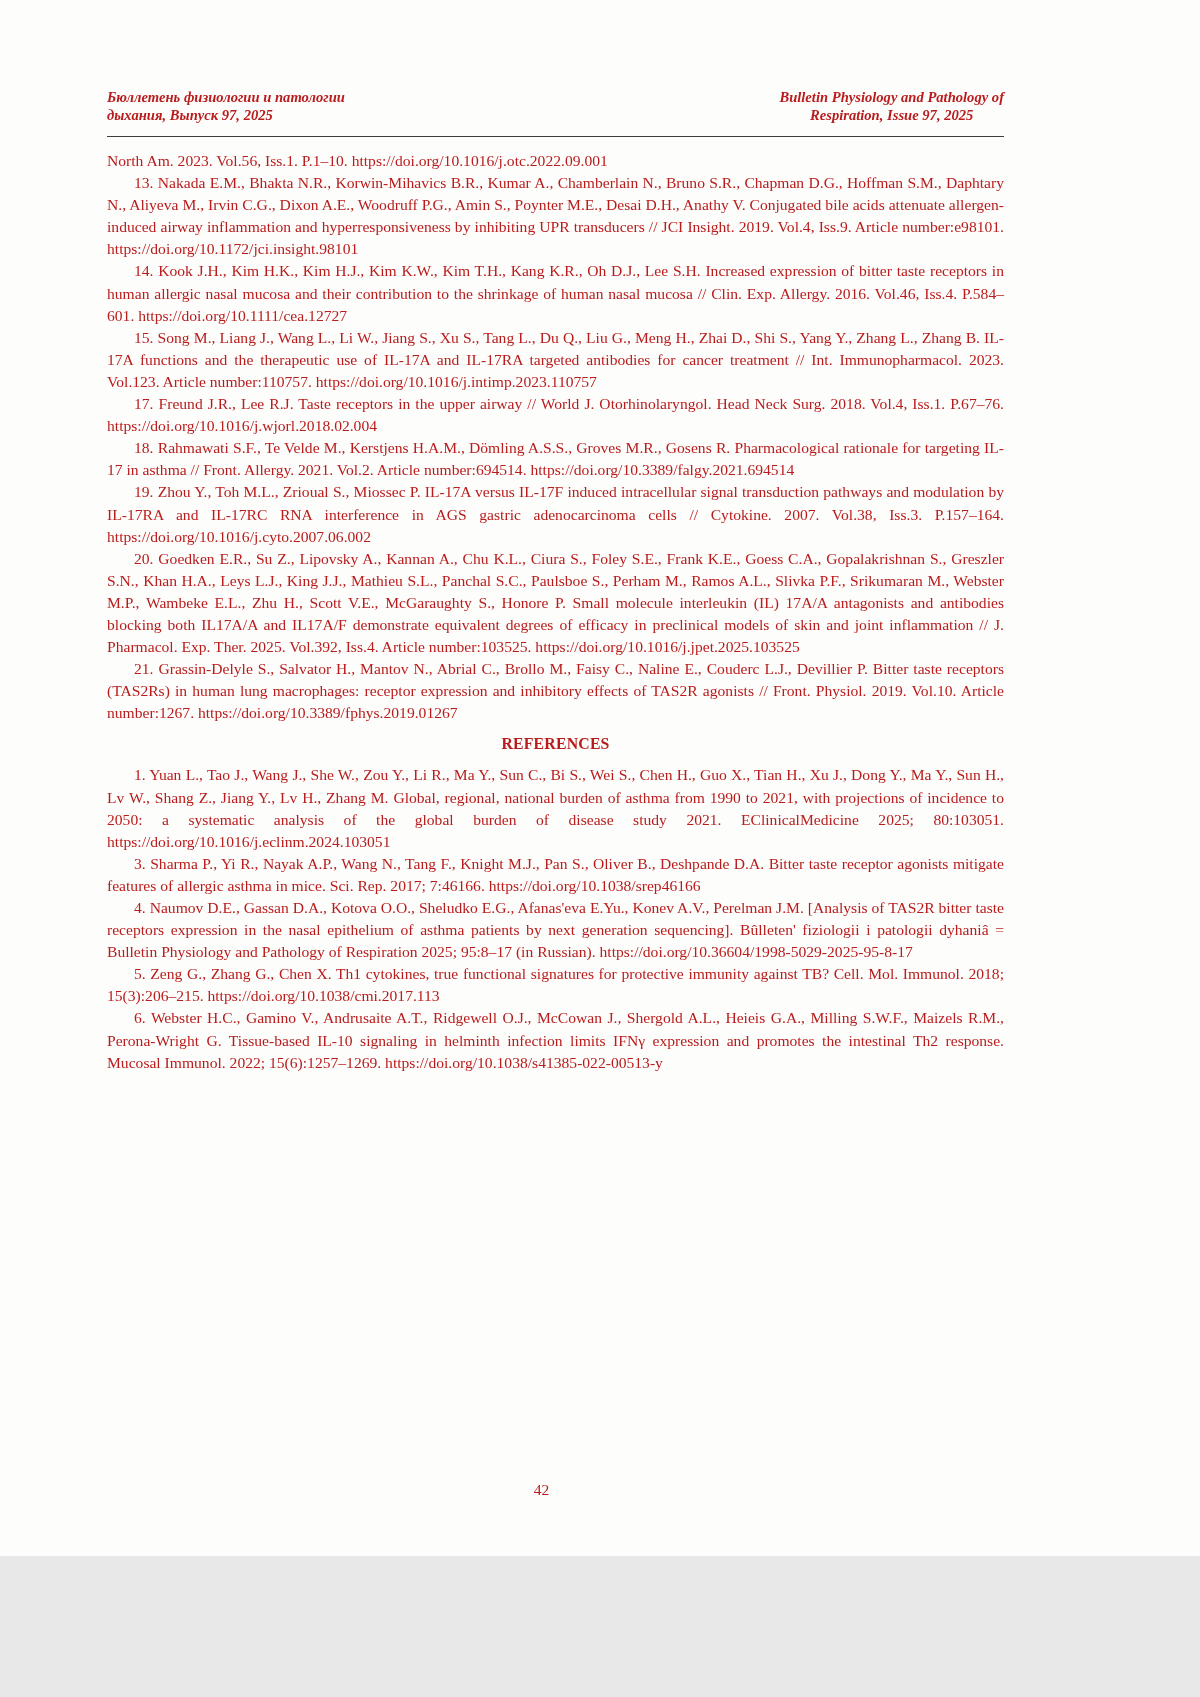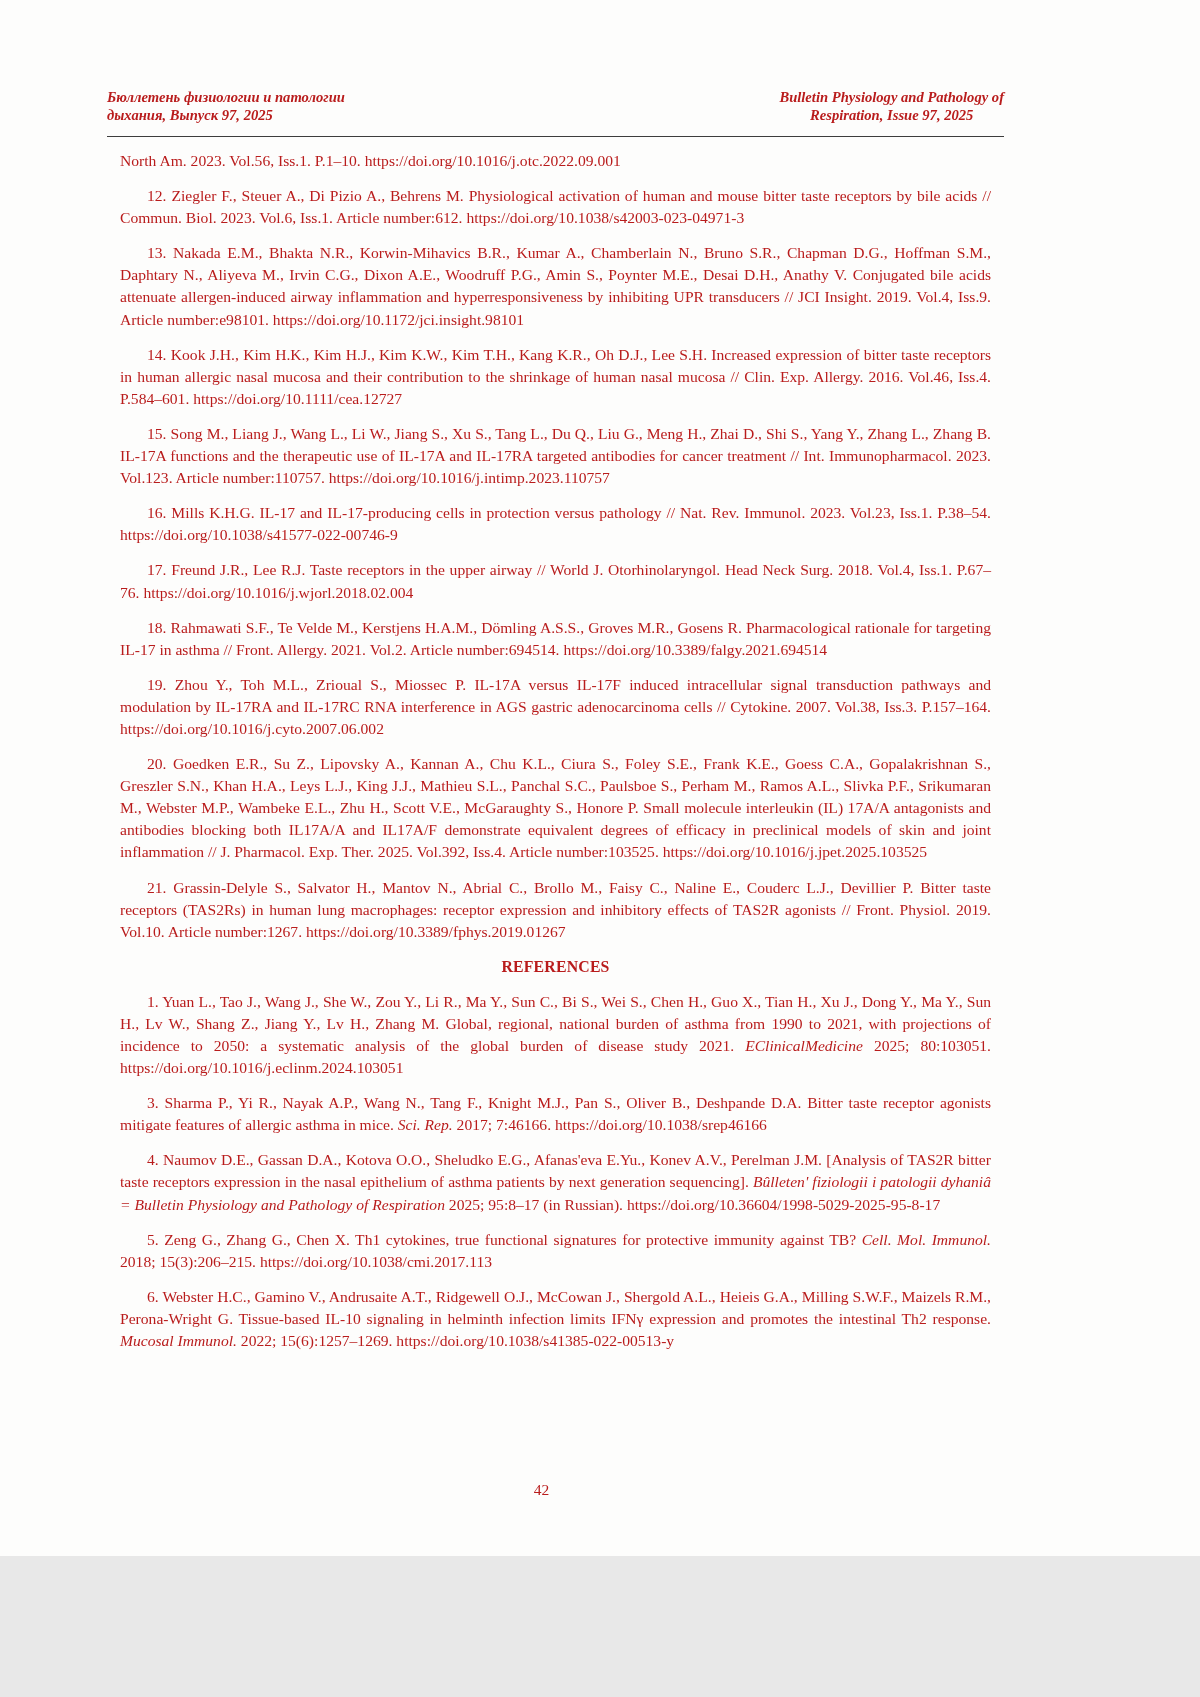--- a/index.html
+++ b/index.html
@@ -28,28 +28,28 @@
     line-height: 18px;
   }
   .running-header .hright { text-align: center; }
   .header-rule {
     height: 0;
     border-bottom: 1.4px solid #3d3d3d;
     margin-top: 12px;
     margin-bottom: 13px;
   }
   .refs p.ref {
-    margin: 13px;
+    margin: 0;
     font-size: 15.6px;
     line-height: 22.1px;
     text-align: justify;
     text-indent: 27px;
   }
   .refs p.ref.no-indent { text-indent: 0; }
-  .refs .it { font-style: italic; }
+  .refs .it { }
   .refs-heading {
     font-size: 15.8px;
     font-weight: 700;
     font-style: normal;
     text-align: center;
     letter-spacing: 0.2px;
     margin: 9px 0 9px 0;
     line-height: 22px;
   }
   .page-number {
@@ -75,25 +75,23 @@
       <div class="hright">
         <div>Bulletin Physiology and Pathology of</div>
         <div>Respiration, Issue 97, 2025</div>
       </div>
     </div>
 
     <div class="header-rule"></div>
 
     <div id="refs-continued" class="refs">
         <p class="ref no-indent"><span>North Am. 2023. Vol.56, Iss.1. P.1–10. https://doi.org/10.1016/j.otc.2022.09.001</span></p>
-        <p class="ref"><span>12. Ziegler F., Steuer A., Di Pizio A., Behrens M. Physiological activation of human and mouse bitter taste receptors by bile acids // Commun. Biol. 2023. Vol.6, Iss.1. Article number:612. https://doi.org/10.1038/s42003-023-04971-3</span></p>
         <p class="ref"><span>13. Nakada E.M., Bhakta N.R., Korwin-Mihavics B.R., Kumar A., Chamberlain N., Bruno S.R., Chapman D.G., Hoffman S.M., Daphtary N., Aliyeva M., Irvin C.G., Dixon A.E., Woodruff P.G., Amin S., Poynter M.E., Desai D.H., Anathy V. Conjugated bile acids attenuate allergen-induced airway inflammation and hyperresponsiveness by inhibiting UPR transducers // JCI Insight. 2019. Vol.4, Iss.9. Article number:e98101. https://doi.org/10.1172/jci.insight.98101</span></p>
         <p class="ref"><span>14. Kook J.H., Kim H.K., Kim H.J., Kim K.W., Kim T.H., Kang K.R., Oh D.J., Lee S.H. Increased expression of bitter taste receptors in human allergic nasal mucosa and their contribution to the shrinkage of human nasal mucosa // Clin. Exp. Allergy. 2016. Vol.46, Iss.4. P.584–601. https://doi.org/10.1111/cea.12727</span></p>
         <p class="ref"><span>15. Song M., Liang J., Wang L., Li W., Jiang S., Xu S., Tang L., Du Q., Liu G., Meng H., Zhai D., Shi S., Yang Y., Zhang L., Zhang B. IL-17A functions and the therapeutic use of IL-17A and IL-17RA targeted antibodies for cancer treatment // Int. Immunopharmacol. 2023. Vol.123. Article number:110757. https://doi.org/10.1016/j.intimp.2023.110757</span></p>
-        <p class="ref"><span>16. Mills K.H.G. IL-17 and IL-17-producing cells in protection versus pathology // Nat. Rev. Immunol. 2023. Vol.23, Iss.1. P.38–54. https://doi.org/10.1038/s41577-022-00746-9</span></p>
         <p class="ref"><span>17. Freund J.R., Lee R.J. Taste receptors in the upper airway // World J. Otorhinolaryngol. Head Neck Surg. 2018. Vol.4, Iss.1. P.67–76. https://doi.org/10.1016/j.wjorl.2018.02.004</span></p>
         <p class="ref"><span>18. Rahmawati S.F., Te Velde M., Kerstjens H.A.M., Dömling A.S.S., Groves M.R., Gosens R. Pharmacological rationale for targeting IL-17 in asthma // Front. Allergy. 2021. Vol.2. Article number:694514. https://doi.org/10.3389/falgy.2021.694514</span></p>
         <p class="ref"><span>19. Zhou Y., Toh M.L., Zrioual S., Miossec P. IL-17A versus IL-17F induced intracellular signal transduction pathways and modulation by IL-17RA and IL-17RC RNA interference in AGS gastric adenocarcinoma cells // Cytokine. 2007. Vol.38, Iss.3. P.157–164. https://doi.org/10.1016/j.cyto.2007.06.002</span></p>
         <p class="ref"><span>20. Goedken E.R., Su Z., Lipovsky A., Kannan A., Chu K.L., Ciura S., Foley S.E., Frank K.E., Goess C.A., Gopalakrishnan S., Greszler S.N., Khan H.A., Leys L.J., King J.J., Mathieu S.L., Panchal S.C., Paulsboe S., Perham M., Ramos A.L., Slivka P.F., Srikumaran M., Webster M.P., Wambeke E.L., Zhu H., Scott V.E., McGaraughty S., Honore P. Small molecule interleukin (IL) 17A/A antagonists and antibodies blocking both IL17A/A and IL17A/F demonstrate equivalent degrees of efficacy in preclinical models of skin and joint inflammation // J. Pharmacol. Exp. Ther. 2025. Vol.392, Iss.4. Article number:103525. https://doi.org/10.1016/j.jpet.2025.103525</span></p>
         <p class="ref"><span>21. Grassin-Delyle S., Salvator H., Mantov N., Abrial C., Brollo M., Faisy C., Naline E., Couderc L.J., Devillier P. Bitter taste receptors (TAS2Rs) in human lung macrophages: receptor expression and inhibitory effects of TAS2R agonists // Front. Physiol. 2019. Vol.10. Article number:1267. https://doi.org/10.3389/fphys.2019.01267</span></p>
       </div>
 
     <h2 class="refs-heading">REFERENCES</h2>
 
     <div id="refs-main" class="refs">

